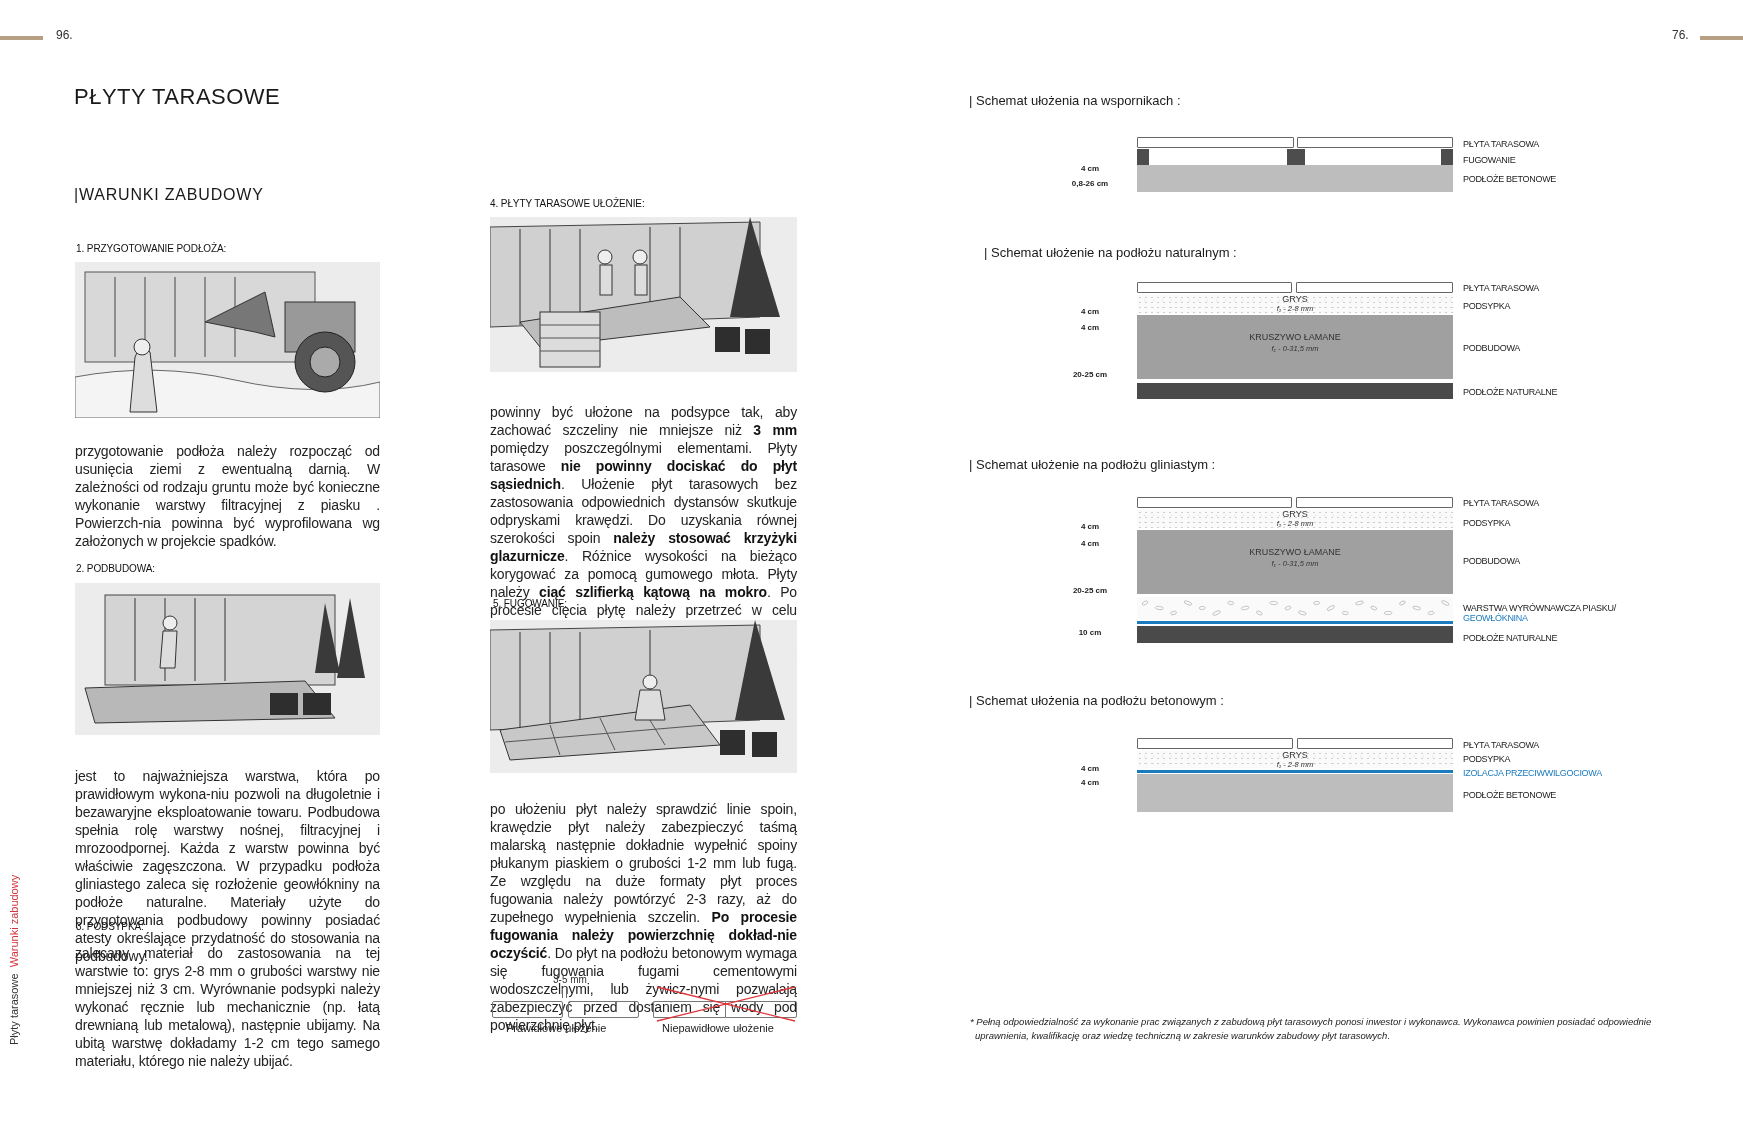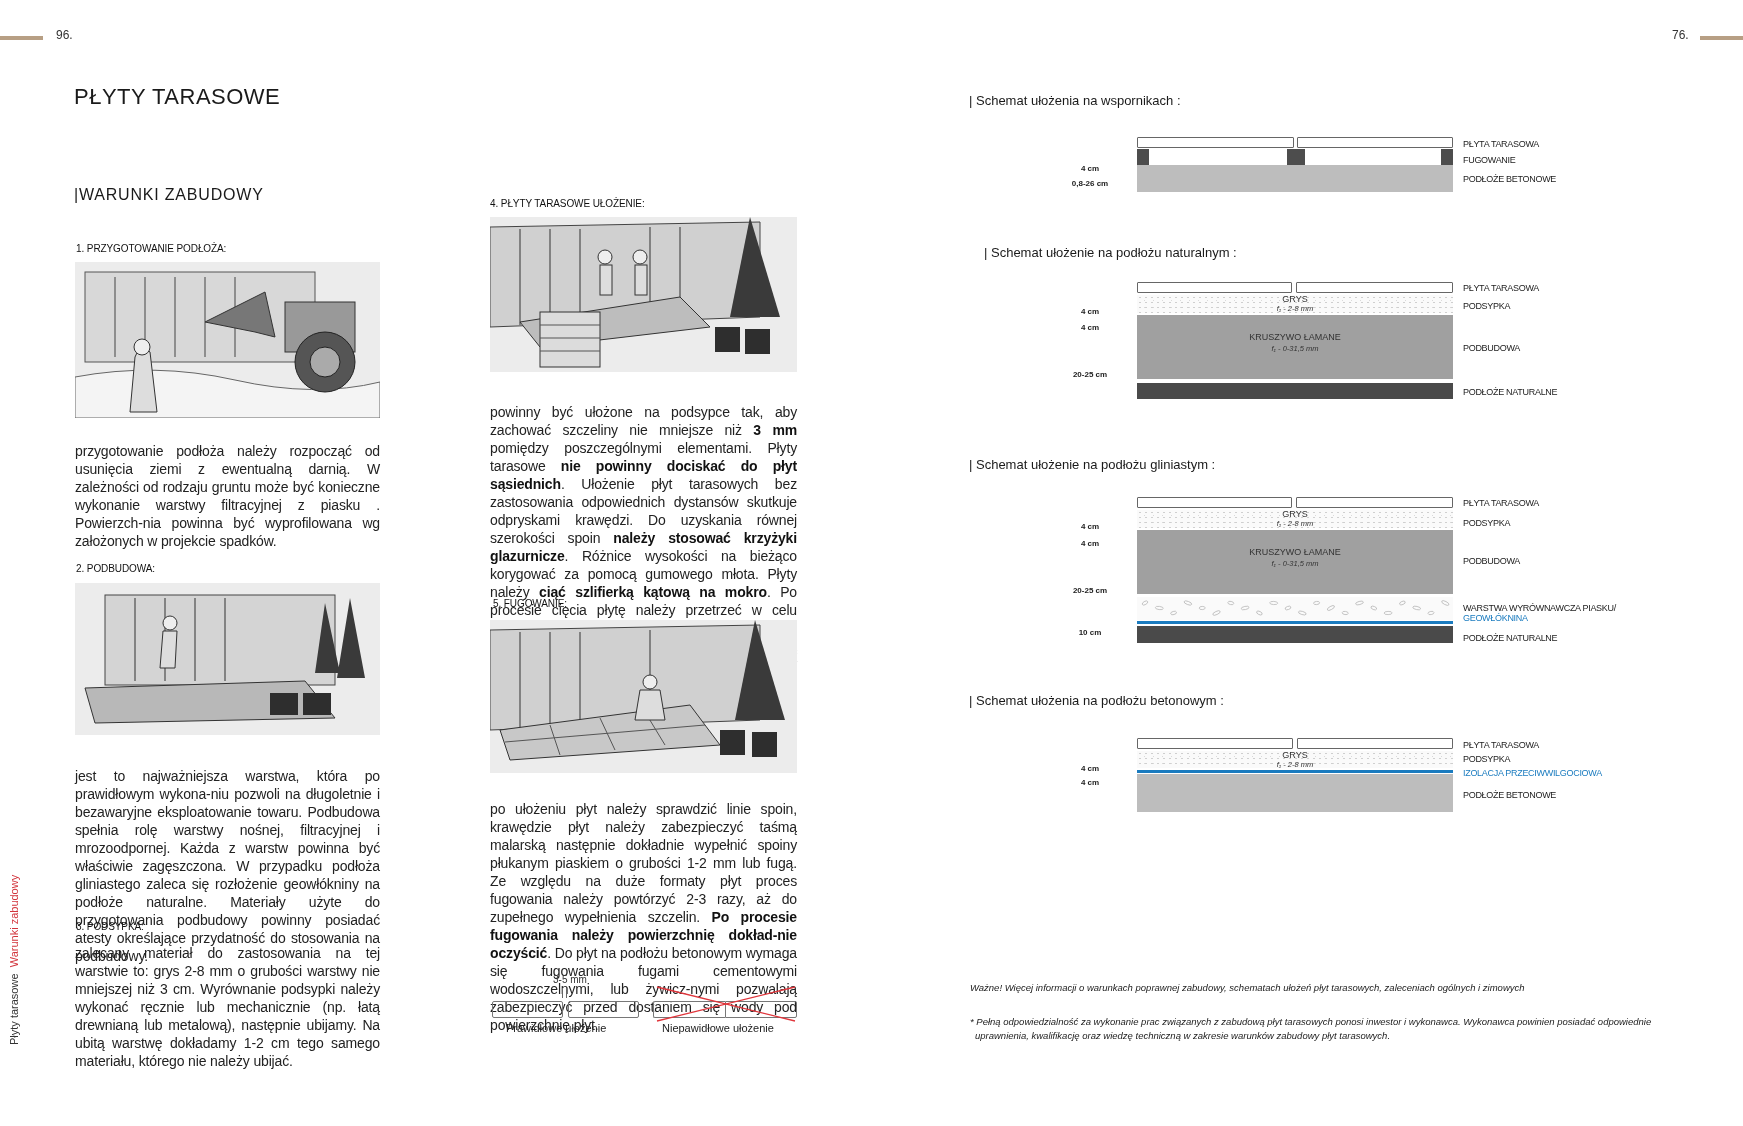--- a/index.html
+++ b/index.html
@@ -276,18 +276,17 @@
   </div>
   <div class="abs" style="left:0;top:32px;width:316px;height:3px;background:#1a7bbf;"></div>
   <div class="abs" style="left:0;top:36px;width:316px;height:38px;background:#bdbdbd;"></div>
 </div>
 <div class="layer-label" style="left:1463px;top:740px;">PŁYTA TARASOWA</div>
 <div class="layer-label" style="left:1463px;top:754px;">PODSYPKA</div>
 <div class="layer-label blue" style="left:1463px;top:768px;">IZOLACJA PRZECIWWILGOCIOWA</div>
 <div class="layer-label" style="left:1463px;top:790px;">PODŁOŻE BETONOWE</div>
 
 <div class="abs note" style="left:970px;top:981px;width:720px;">
-  <div>Ważne! Więcej informacji o warunkach poprawnej zabudowy, schematach ułożeń płyt tarasowych, zaleceniach ogólnych i zimowych</div>
 </div>
 <div class="abs note" style="left:970px;top:1015px;width:740px;">
   <div>* Pełną odpowiedzialność za wykonanie prac związanych z zabudową płyt tarasowych ponosi inwestor i wykonawca. Wykonawca powinien posiadać odpowiednie</div>
   <div style="padding-left:5px;">uprawnienia, kwalifikację oraz wiedzę techniczną w zakresie warunków zabudowy płyt tarasowych.</div>
 </div>
 
 </body></html>

